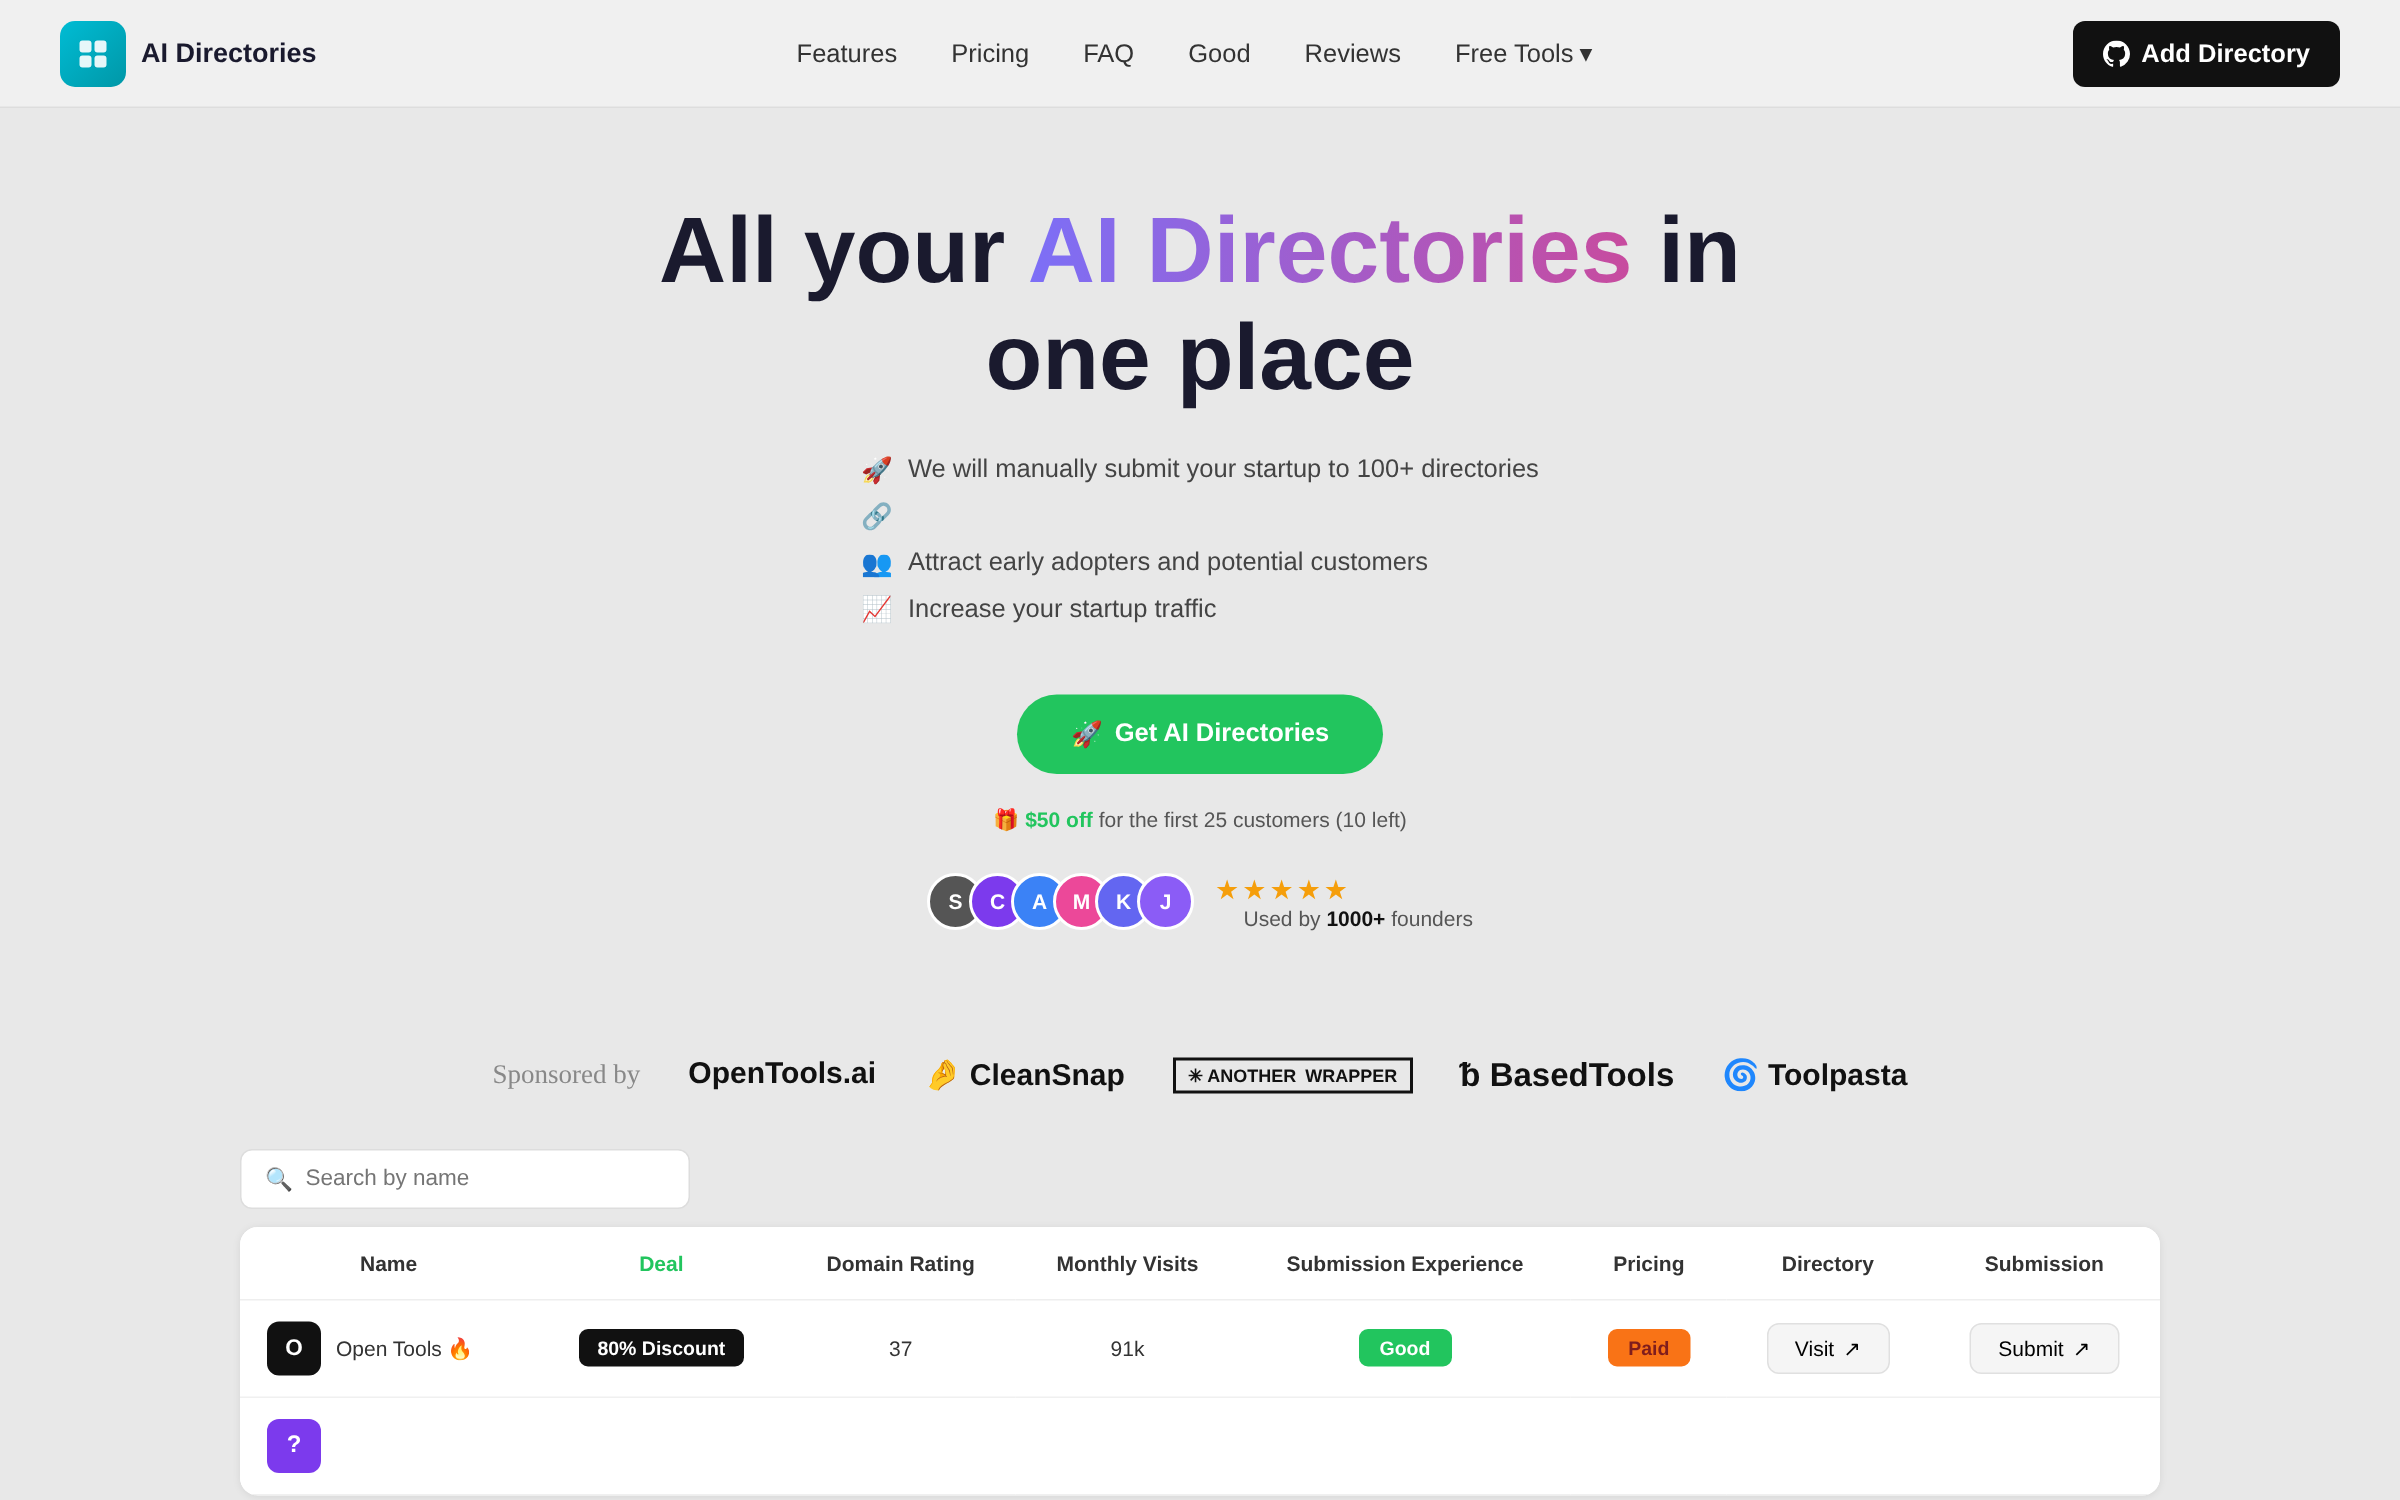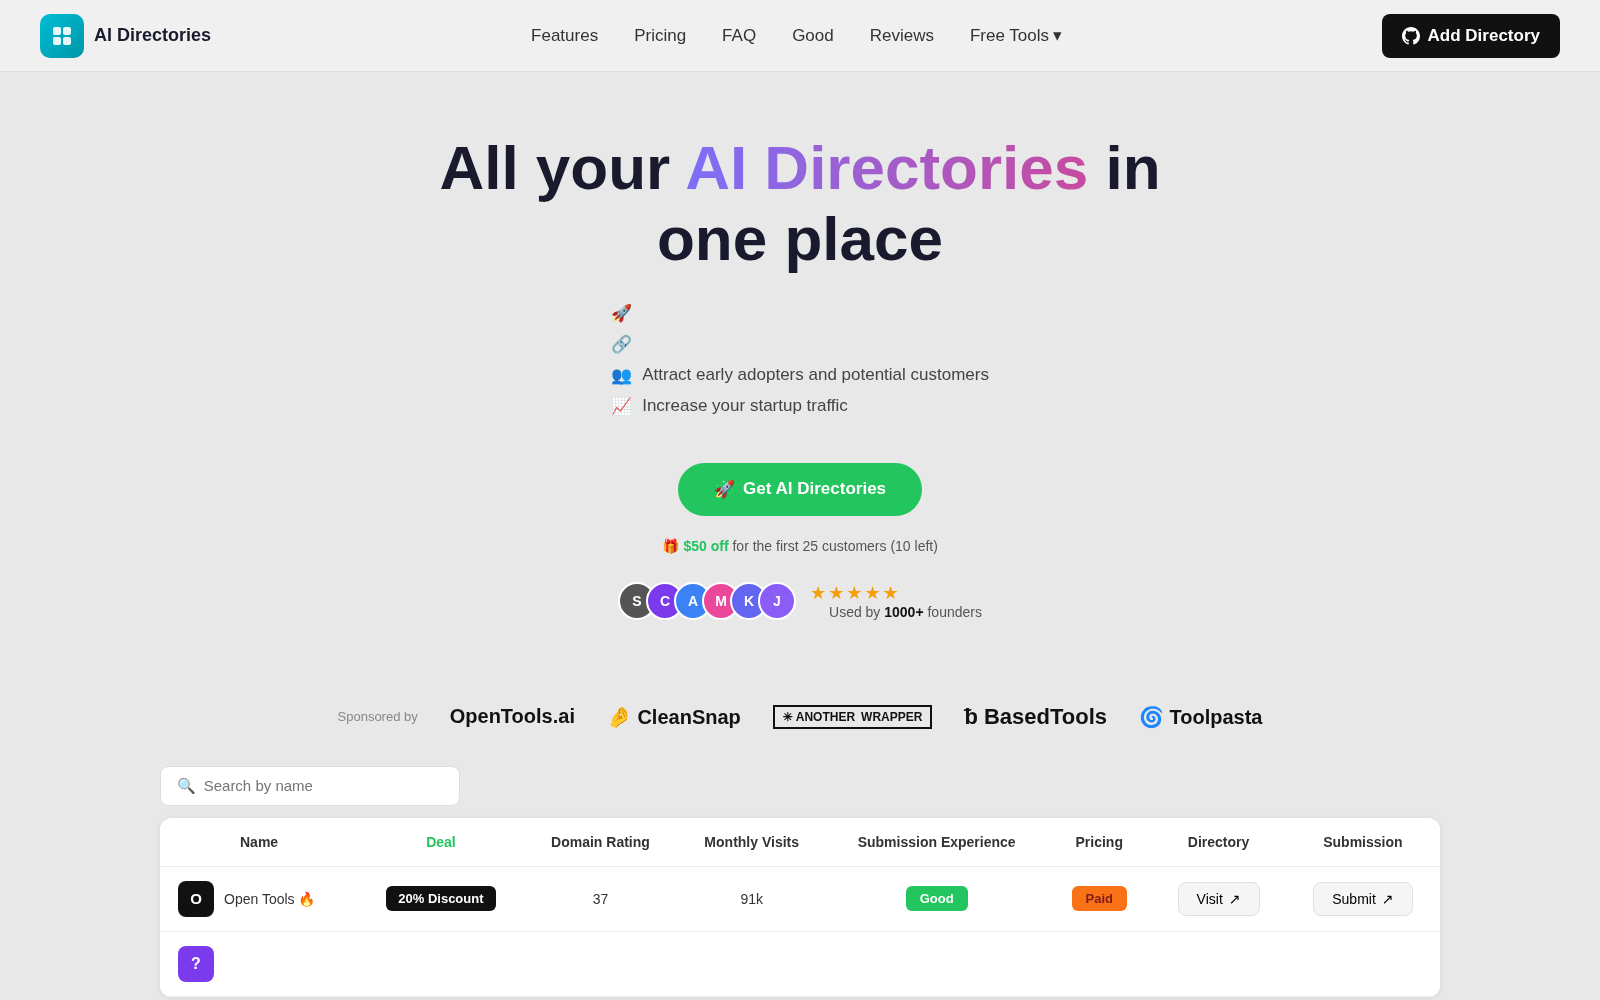--- a/index.html
+++ b/index.html
@@ -123,21 +123,21 @@
     
     .sponsors {
       background: #e8e8e8;
       padding: 14px 60px 20px;
       display: flex;
       align-items: center;
       gap: 32px;
       justify-content: center;
       flex-wrap: wrap;
     }
-    .sponsored-by { font-size: 13px; color: #888; }
+    .sponsored-by { font-size: 18px; color: #888; font-family: Liberation Serif, serif; }
     .sponsor-logo {
       font-weight: 800;
       font-size: 20px;
       color: #111;
       display: flex; align-items: center; gap: 6px;
     }
     .sponsor-logo.outline {
       border: 2px solid #111;
       padding: 3px 8px;
       font-size: 12px;
@@ -293,20 +293,21 @@
 </nav>
 
 <section class="hero">
   <h1 class="hero-title">
     <span>All your </span><span class="gradient-text">AI Directories</span><span> in</span><br>
     <span>one place</span>
   </h1>
   <ul class="hero-features">
     <li>
       <span>🚀</span>
+      <span>We will manually submit your startup to 100+ directories</span>
     </li>
     <li>
       <span>🔗</span>
     </li>
     <li>
       <span>👥</span>
       <span>Attract early adopters and potential customers</span>
     </li>
     <li>
       <span>📈</span>
@@ -374,21 +375,21 @@
     </thead>
     <tbody>
       <tr>
         <td>
           <div style="display:flex;align-items:center;gap:10px;">
             <div class="tool-icon" style="background:#111;color:white;font-weight:700;font-size:15px;">O</div>
             <span>Open Tools 🔥</span>
           </div>
         </td>
         <td>
-          <span class="deal-badge">20% Discount</span>
+          <span class="deal-badge">80% Discount</span>
         </td>
         <td>37</td>
         <td>91k</td>
         <td>
           <span class="good-badge">Good</span>
         </td>
         <td>
           <span class="paid-badge">Paid</span>
         </td>
         <td>

